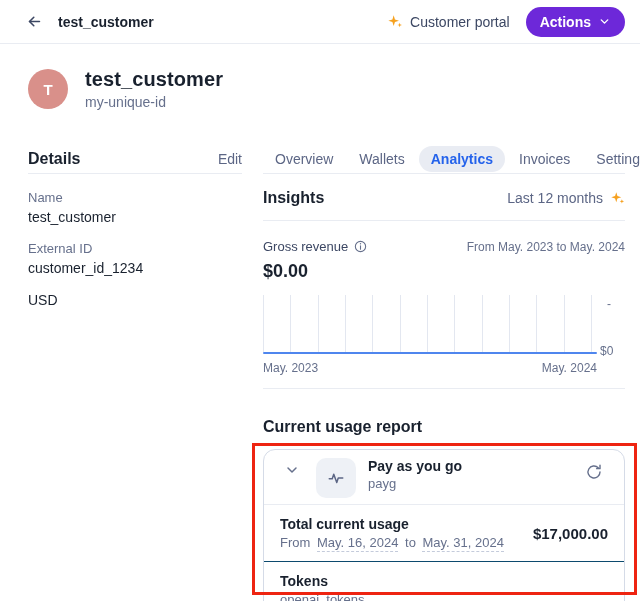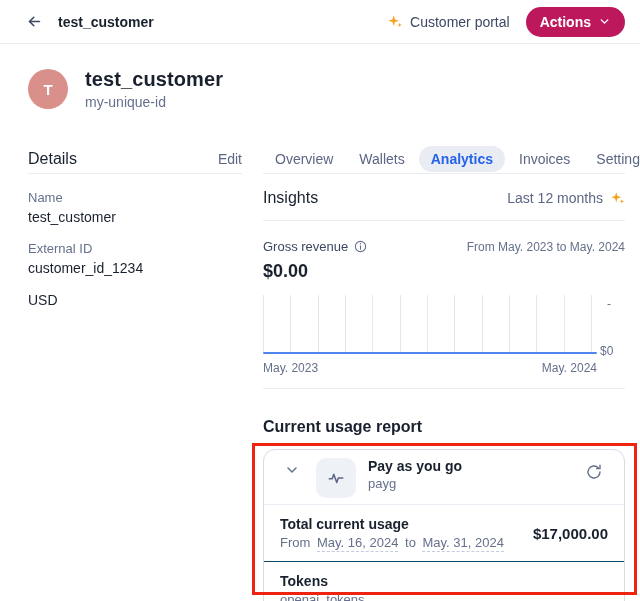--- a/index.html
+++ b/index.html
@@ -7,39 +7,39 @@
     font-family:"Liberation Sans", sans-serif; color:#19212e; position:relative; }
 
   
   .topbar { height:44px; display:flex; align-items:center; padding:0 15px 0 20px;
     border-bottom:1px solid #e9ecf2; }
   .back-btn { width:28px; height:28px; display:flex; align-items:center; justify-content:center;
     border-radius:6px; cursor:pointer; color:#3c4763; }
   .topbar-title { font-size:14px; font-weight:700; margin-left:10px; }
   .topbar-spacer { flex:1; }
   .portal-link { display:flex; align-items:center; gap:7px; font-size:14px; color:#3c4763; cursor:pointer; }
-  .actions-btn { margin-left:16px; display:flex; align-items:center; gap:7px; background:#be185d;
+  .actions-btn { margin-left:16px; display:flex; align-items:center; gap:7px; background:#6d28d9;
     color:#fff; font-size:14px; font-weight:600; height:30px; padding:0 14px; border:none;
     border-radius:17px; cursor:pointer; }
 
   
   .customer-header { display:flex; align-items:center; gap:17px; margin:24px 28px 0; }
   .avatar { width:40px; height:40px; border-radius:50%; background:#d9908a; color:#fff;
     display:flex; align-items:center; justify-content:center; font-size:15px; font-weight:600; }
   .customer-name { font-size:20px; font-weight:700; letter-spacing:.1px; }
   .customer-sub { font-size:14px; color:#66708c; margin-top:3px; }
 
   
   .main { display:flex; margin-top:34px; padding:0 15px 0 28px; }
   .left-col { width:214px; flex:none; margin-right:21px; }
   .right-col { flex:1; min-width:0; }
 
   .section-head { display:flex; align-items:center; justify-content:space-between;
     height:30px; border-bottom:1px solid #e9ecf2; }
-  .section-title { font-size:16px; font-weight:400; }
+  .section-title { font-size:16px; font-weight:700; }
   .edit-link { font-size:14px; color:#5c6685; cursor:pointer; }
 
   .field-group { margin-top:16px; }
   .field-label { font-size:13px; color:#66708c; }
   .field-value { font-size:14px; color:#19212e; margin-top:4px; }
 
   
   .tabs { display:flex; align-items:center; gap:2px; height:30px; border-bottom:1px solid #e9ecf2; }
   .tab { font-size:14px; color:#5c6685; padding:5px 12px; border-radius:15px; cursor:pointer; white-space:nowrap; }
   .tab.active { background:#e9ecf3; color:#2563eb; font-weight:600; }

